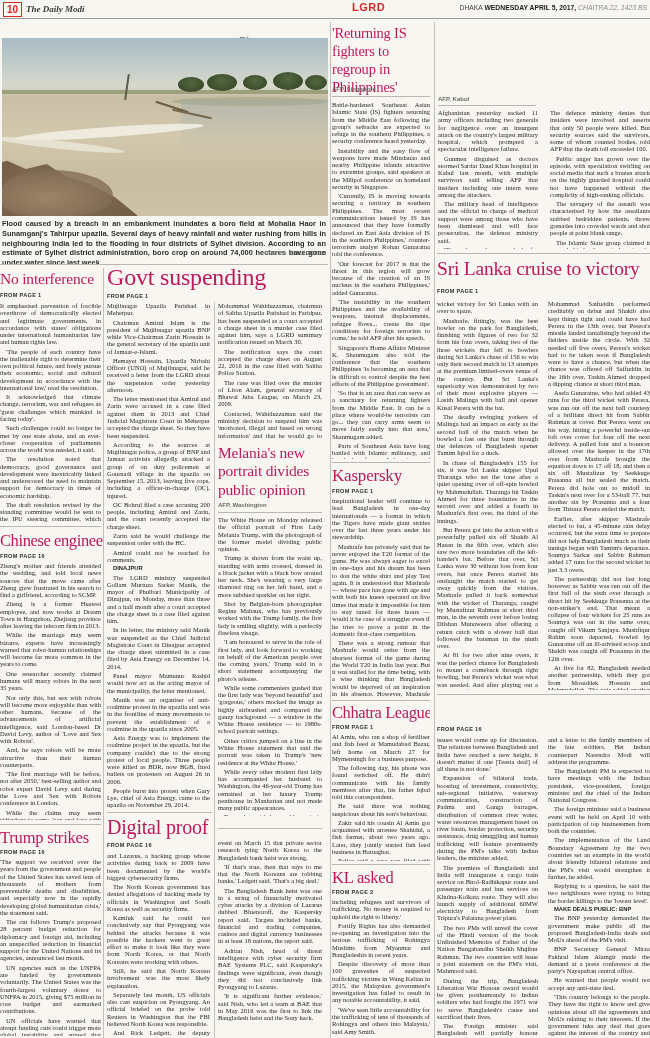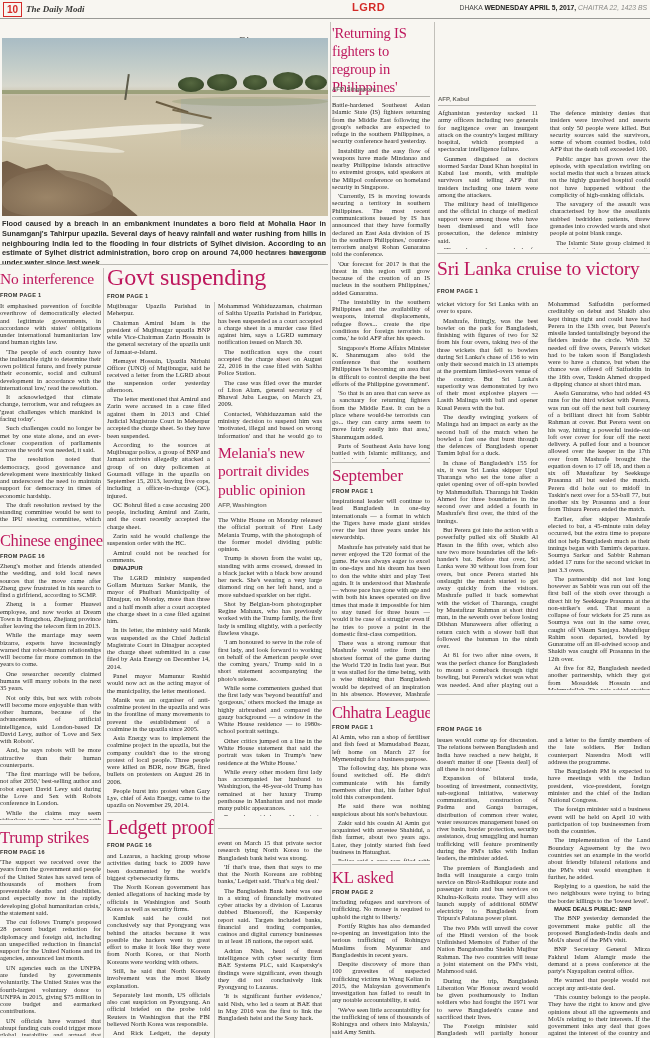--- a/index.html
+++ b/index.html
@@ -187,21 +187,21 @@
       <p class="para">The White House on Monday released the official portrait of First Lady Melania Trump, with the photograph of the former model dividing public opinion.</p>
       <p class="para">Trump is shown from the waist up, standing with arms crossed, dressed in a black jacket with a black bow around her neck. She's wearing a very large diamond ring on her left hand, and a more subdued sparkler on her right.</p>
       <p class="para">Shot by Belgian-born photographer Regine Mahaux, who has previously worked with the Trump family, the first lady is smiling slightly, with a perfectly flawless visage.</p>
       <p class="para">'I am honoured to serve in the role of first lady, and look forward to working on behalf of the American people over the coming years,' Trump said in a short statement accompanying the photo's release.</p>
       <p class="para">While some commenters gushed that the first lady was 'beyond beautiful' and 'gorgeous,' others mocked the image as highly airbrushed and compared the gauzy background — a window in the White House residence — to 1980s-school portrait settings.</p>
       <p class="para">Other critics jumped on a line in the White House statement that said the portrait was taken in Trump's 'new residence at the White House.'</p>
       <p class="para">While every other modern first lady has accompanied her husband to Washington, the 46-year-old Trump has remained at her luxury Trump penthouse in Manhattan and not made many public appearances.</p>
       <p class="para">Trump has said she would remain in New York until son Barron finishes the school year.</p>
     </div>
 
-  <div class="headline nowrap" style="left:332px;top:466px;width:98px;font-size:17px;">September</div>
+  <div class="headline nowrap" style="left:332px;top:466px;width:98px;font-size:17px;">Kaspersky</div>
   <div class="fromlabel" style="left:332px;top:488px;">FROM PAGE 1</div>
   <div class="body" style="left:332px;top:497px;width:98px;height:200px;">
       <p class="para">inspirational leader will continue to lead Bangladesh in one-day internationals — a format in which the Tigers have made giant strides over the last three years under his stewardship.</p>
       <p class="para">Mashrafe has privately said that he never enjoyed the T20 format of the game. He was always eager to excel in one-days and his dream has been to don the white shirt and play Test again. It is understood that Mashrafe — whose pace has gone with age and with both his knees operated on five times that made it impossible for him to stay tuned for three hours — would it be case of a struggler even if he tries to prove a point in the domestic first-class competition.</p>
       <p class="para">There was a strong rumour that Mashrafe would retire from the shortest format of the game during the World T20 in India last year. But it was stalled for the time being, with a wise thinking that Bangladesh would be deprived of an inspiration in his absence. However, Mashrafe could not think of a better time to call it quits so that he can solely focus on one-day cricket, possibly till the next World Cup in 2019.</p>
     </div>
 
   <div class="headline nowrap" style="left:0;top:531px;width:103px;font-size:16.5px;letter-spacing:-.4px;">Chinese engineer</div>
   <div class="fromlabel" style="left:0;top:553px;">FROM PAGE 16</div>
   <div class="body" style="left:0;top:562px;width:101px;height:258px;">
@@ -240,21 +240,21 @@
       <p class="para">The foreign minister said a business event will be held on April 10 with participation of top businessmen from both the countries.</p>
       <p class="para">The implementation of the Land Boundary Agreement by the two countries set an example in the world about friendly bilateral relations and the PM's visit would strengthen it further, he added.</p>
       <p class="para">Replying to a question, he said the two neighbours were trying to bring the border killings to the 'lowest level'.</p>
       <p class="para subhead">MAKE DEALS PUBLIC: BNP</p>
       <p class="para">The BNP yesterday demanded the government make public all the proposed Bangladesh-India deals and MoUs ahead of the PM's visit.</p>
       <p class="para">BNP Secretary General Mirza Fakhrul Islam Alamgir made the demand at a press conference at the party's Nayapaltan central office.</p>
       <p class="para">He warned that people would not accept any anti-state deal.</p>
       <p class="para">'This country belongs to the people. They have the right to know and give opinions about all the agreements and MoUs relating to their interests. If the government inks any deal that goes against the interest of the country and its people, sovereignty and security, people won't accept it.'</p>
     </div>
 
-  <div class="headline nowrap" style="left:107px;top:816px;width:108px;font-size:20px;">Ledgett proof</div>
+  <div class="headline nowrap" style="left:107px;top:816px;width:108px;font-size:20px;">Digital proof</div>
   <div class="fromlabel" style="left:107px;top:842px;">FROM PAGE 16</div>
   <div class="body" style="left:107px;top:852px;width:103px;height:184px;">
       <p class="para">and Lazarus, a hacking group whose activities dating back to 2009 have been documented by the world's biggest cybersecurity firms.</p>
       <p class="para">The North Korean government has denied allegations of hacking made by officials in Washington and South Korea as well as security firms.</p>
       <p class="para">Kamluk said he could not conclusively say that Pyongyang was behind the attacks because it was possible the hackers went to great effort to make it look like they were from North Korea, or that North Koreans were working with others.</p>
       <p class="para">Still, he said that North Korean involvement was the most likely explanation.</p>
       <p class="para">Separately last month, US officials also cast suspicion on Pyongyang. An official briefed on the probe told Reuters in Washington that the FBI believed North Korea was responsible.</p>
       <p class="para">And Rick Ledgett, the deputy director of the National Security Agency, told reporters at an Aspen Institute</p>
     </div>
   <div class="body" style="left:218px;top:839px;width:104px;height:197px;">

